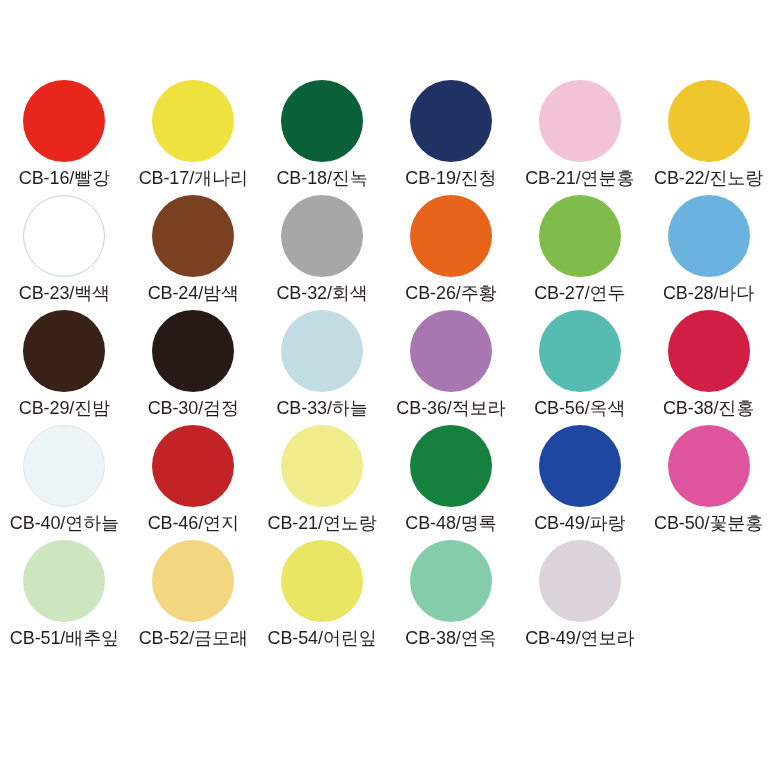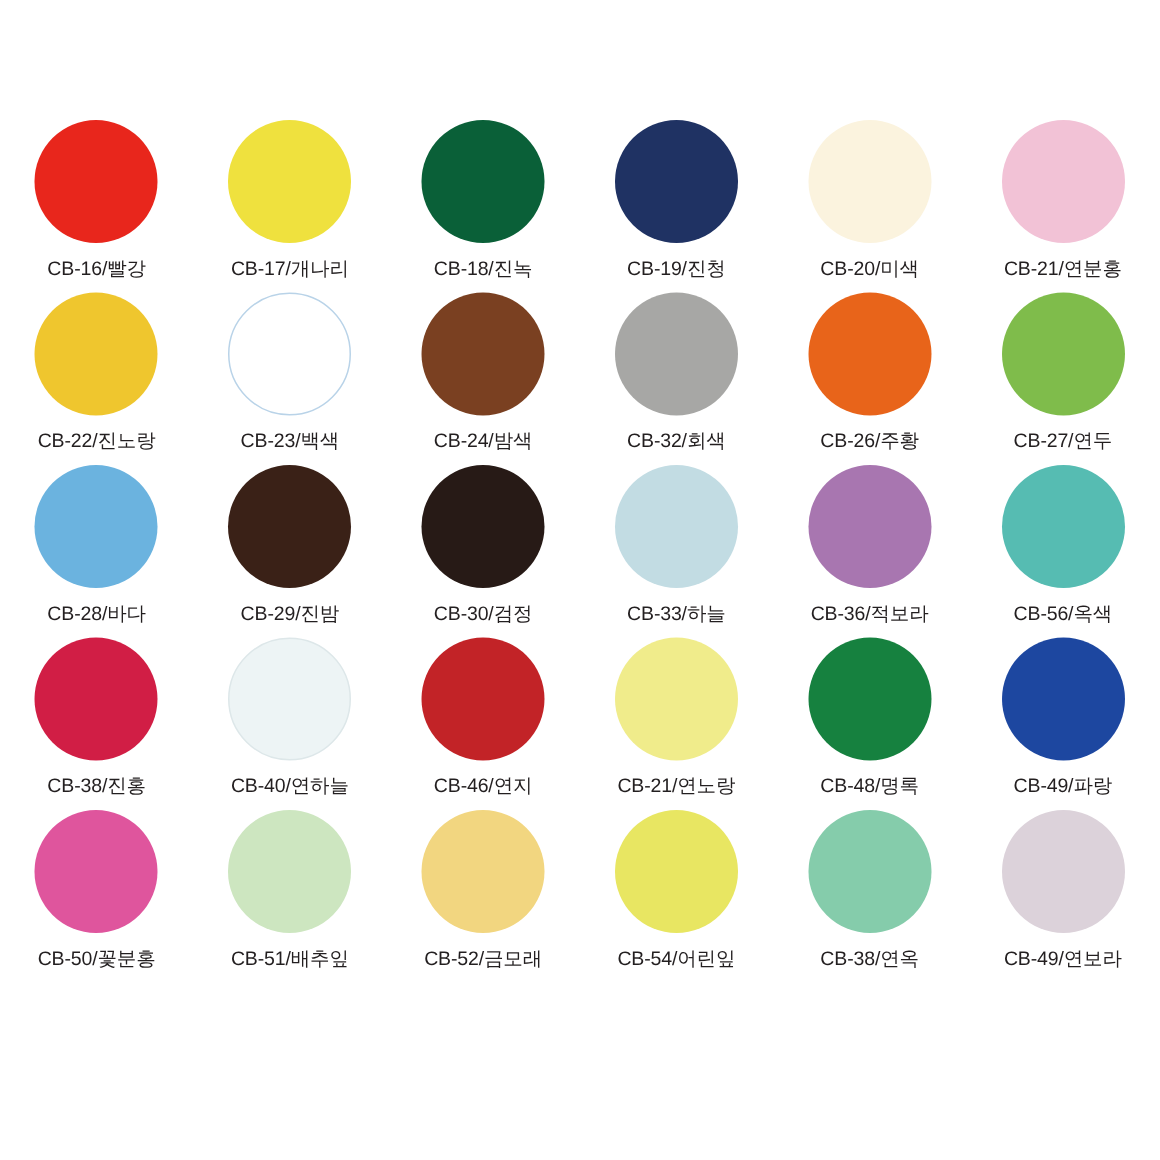--- a/index.html
+++ b/index.html
@@ -36,21 +36,21 @@
   }
   .swatch-disc {
     width: 82px;
     height: 82px;
     border-radius: 50%;
     box-sizing: border-box;
     flex: 0 0 auto;
   }
   .swatch-label {
     margin-top: 9px;
-    font-size: 13px;
+    font-size: 18px;
     line-height: 15px;
     color: #231f20;
     white-space: nowrap;
     letter-spacing: -0.1px;
   }
 </style>
 </head>
 <body>
 
 <div id="swatch-board">
@@ -63,24 +63,20 @@
         <div class="swatch-disc" style="background: rgb(239, 225, 62);"></div>
         <div class="swatch-label">CB-17/개나리</div>
       </div>
       <div class="swatch-cell">
         <div class="swatch-disc" style="background: rgb(10, 96, 56);"></div>
         <div class="swatch-label">CB-18/진녹</div>
       </div>
       <div class="swatch-cell">
         <div class="swatch-disc" style="background: rgb(31, 50, 99);"></div>
         <div class="swatch-label">CB-19/진청</div>
-      </div>
-      <div class="swatch-cell">
-        <div class="swatch-disc" style="background: rgb(251, 243, 222);"></div>
-        <div class="swatch-label">CB-20/미색</div>
       </div>
       <div class="swatch-cell">
         <div class="swatch-disc" style="background: rgb(242, 194, 214);"></div>
         <div class="swatch-label">CB-21/연분홍</div>
       </div>
       <div class="swatch-cell">
         <div class="swatch-disc" style="background: rgb(239, 198, 46);"></div>
         <div class="swatch-label">CB-22/진노랑</div>
       </div>
       <div class="swatch-cell">

